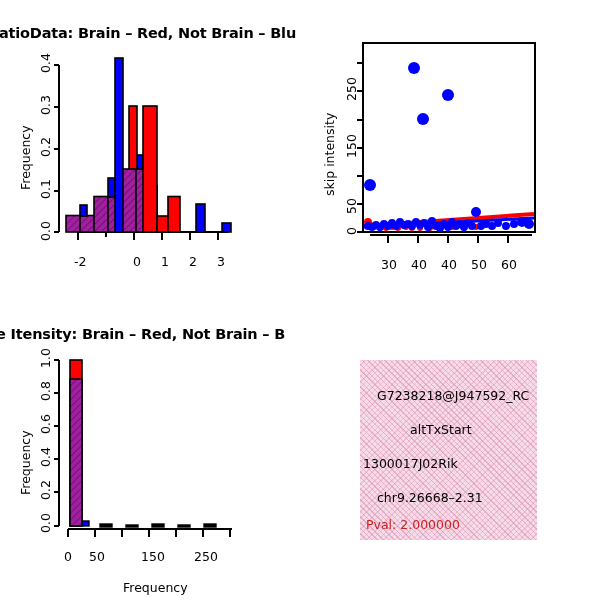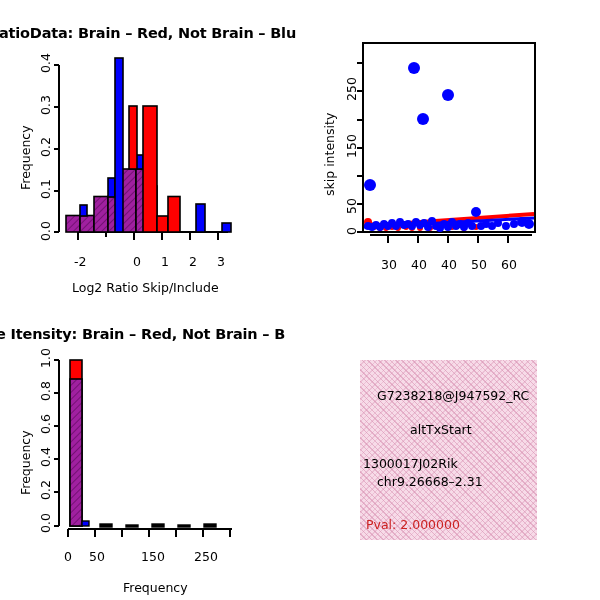--- a/index.html
+++ b/index.html
@@ -24,21 +24,20 @@
 </style>
 </head>
 <body>
 
 <div class="panel" style="left:0;top:0;width:300px;height:300px;">
 
   <div class="ttl" style="left:-12px;top:25px;">RatioData: Brain – Red, Not Brain – Blu</div>
 
   <div class="axlab vert" style="left:18px;top:190px;">Frequency</div>
 
-  <div class="axlab" style="left:72px;top:280px;">Log2 Ratio Skip/Include</div>
 
   <div class="tick-lab vert" style="left:38px;top:241px;">0.0</div>
   <div class="tick-lab vert" style="left:38px;top:199px;">0.1</div>
   <div class="tick-lab vert" style="left:38px;top:157px;">0.2</div>
   <div class="tick-lab vert" style="left:38px;top:115px;">0.3</div>
   <div class="tick-lab vert" style="left:38px;top:73px;">0.4</div>
 
   <div class="tick-lab" style="left:74px;top:254px;">-2</div>
   <div class="tick-lab" style="left:133px;top:254px;">0</div>
   <div class="tick-lab" style="left:161px;top:254px;">1</div>
@@ -232,16 +231,16 @@
       <rect x="204" y="224" width="12" height="3"></rect>
     </g>
   </svg>
 </div>
 
 <div class="panel" style="left:300px;top:300px;width:300px;height:300px;">
   <div class="noteblock" style="left:60px;top:60px;width:177px;height:180px;">
     <div class="noteline" style="left:17px;top:28px;">G7238218@J947592_RC</div>
     <div class="noteline" style="left:17px;top:62px;margin-left:33px;">altTxStart</div>
     <div class="noteline" style="left:3px;top:96px;">1300017J02Rik</div>
-    <div class="noteline" style="left:17px;top:114px;">chr9.26668–2.31</div>
+    <div class="noteline" style="left:17px;top:130px;">chr9.26668–2.31</div>
     <div class="noteline pval" style="left:6px;top:157px;">Pval: 2.000000</div>
   </div>
 </div>
 
 </body></html>

